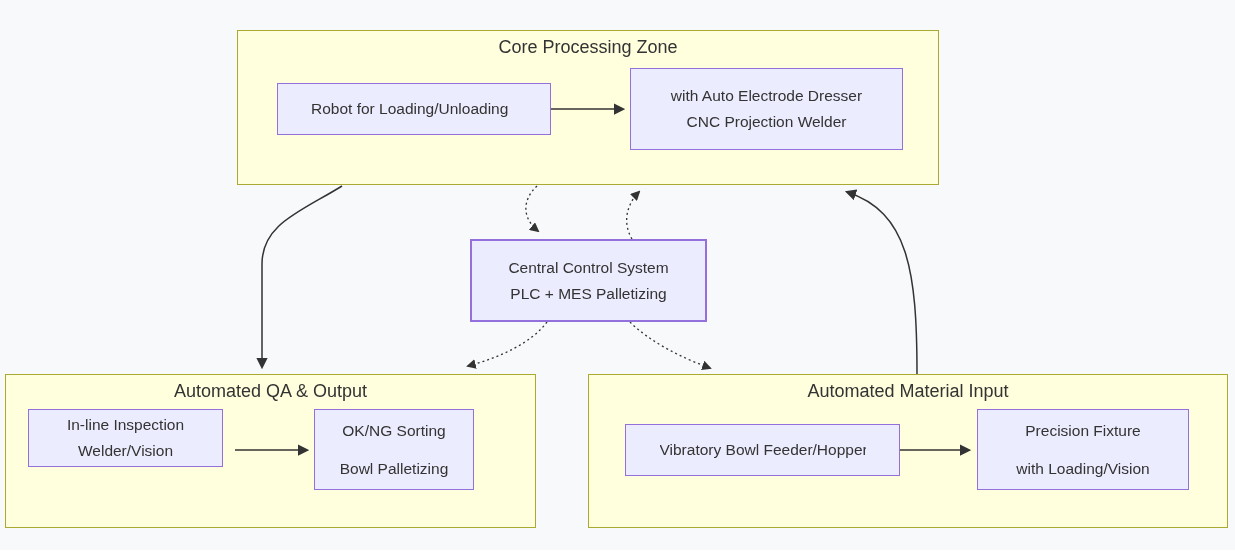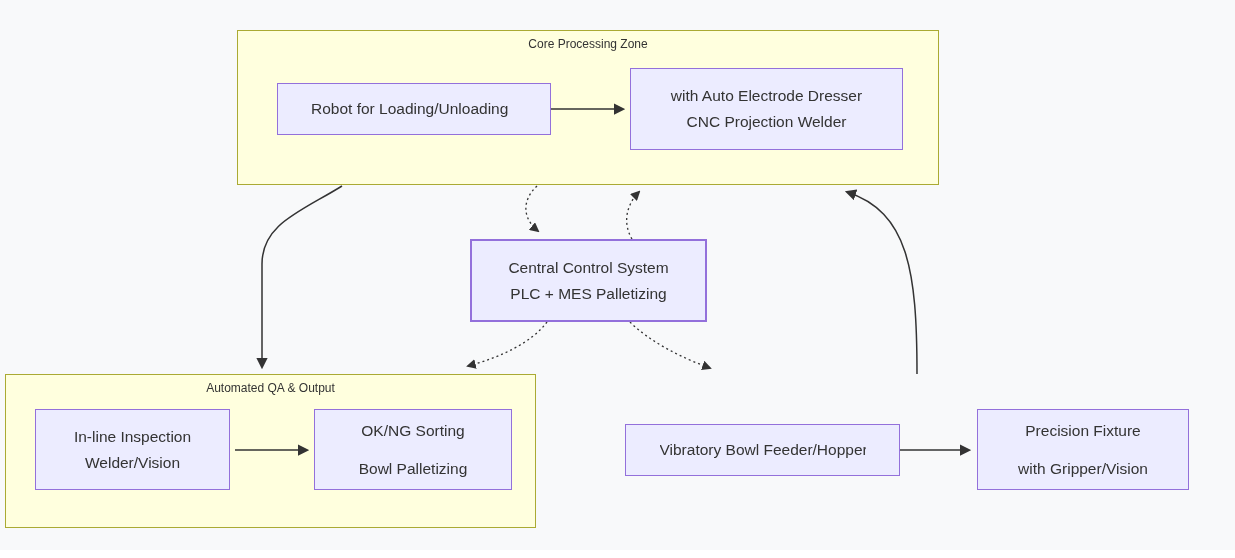--- a/index.html
+++ b/index.html
@@ -17,21 +17,21 @@
     background: #ffffde;
     border: 1px solid #aaaa33;
     box-sizing: border-box;
   }
   .zone-title {
     position: absolute;
     top: 6px;
     left: 0;
     width: 100%;
     text-align: center;
-    font-size: 12px;
+    font-size: 18px;
     color: #333333;
     white-space: nowrap;
   }
   .node {
     position: absolute;
     background: #ECECFF;
     border: 1px solid #9370DB;
     box-sizing: border-box;
     display: flex;
     flex-direction: column;
@@ -65,20 +65,23 @@
 <div class="diagram">
 
   <div class="zone" style="left:237px; top:30px; width:702px; height:155px;">
     <div class="zone-title">Core Processing Zone</div>
   </div>
 
   <div class="zone" style="left:5px; top:374px; width:531px; height:154px;">
     <div class="zone-title">Automated QA &amp; Output</div>
   </div>
 
+  <div class="zone" style="left:588px; top:374px; width:640px; height:154px;">
+    <div class="zone-title">Automated Material Input</div>
+  </div>
 
   <svg class="edges-layer" viewBox="0 0 1235 550" xmlns="http://www.w3.org/2000/svg">
     <defs>
       <marker id="arrowhead" viewBox="0 0 10 10" refX="8" refY="5" markerWidth="7.5" markerHeight="7.5" orient="auto">
         <path d="M0,0 L10,5 L0,10 z" fill="#333333"></path>
       </marker>
     </defs>
     <g stroke="#333333" fill="none" stroke-width="1.5">
       <path d="M551,109 L623,109" marker-end="url(#arrowhead)"></path>
       <path d="M235,450 L307,450" marker-end="url(#arrowhead)"></path>
@@ -101,32 +104,32 @@
   <div class="node" style="left:630px; top:68px; width:273px; height:82px;">
     <span>with Auto Electrode Dresser</span>
     <span>CNC Projection Welder</span>
   </div>
 
   <div class="node thick" style="left:470px; top:239px; width:237px; height:83px;">
     <span>Central Control System</span>
     <span>PLC + MES Palletizing</span>
   </div>
 
-  <div class="node" style="left:35px; top:409px; width:195px; height:81px;">
+  <div class="node" style="left:28px; top:409px; width:195px; height:58px;">
     <span>In-line Inspection</span>
     <span>Welder/Vision</span>
   </div>
 
-  <div class="node" style="left:314px; top:409px; width:198px; height:81px;gap:12px;">
+  <div class="node" style="left:314px; top:409px; width:160px; height:81px;gap:12px;">
     <span>OK/NG Sorting</span>
     <span>Bowl Palletizing</span>
   </div>
 
   <div class="node" style="left:625px; top:424px; width:275px; height:52px;">
     <span class="clip-label">Vibratory Bowl Feeder/Hopper</span>
   </div>
 
   <div class="node" style="left:977px; top:409px; width:212px; height:81px;gap:12px;">
     <span>Precision Fixture</span>
-    <span>with Gripper/Vision</span>
+    <span>with Loading/Vision</span>
   </div>
 
 </div>
 
 </body></html>

